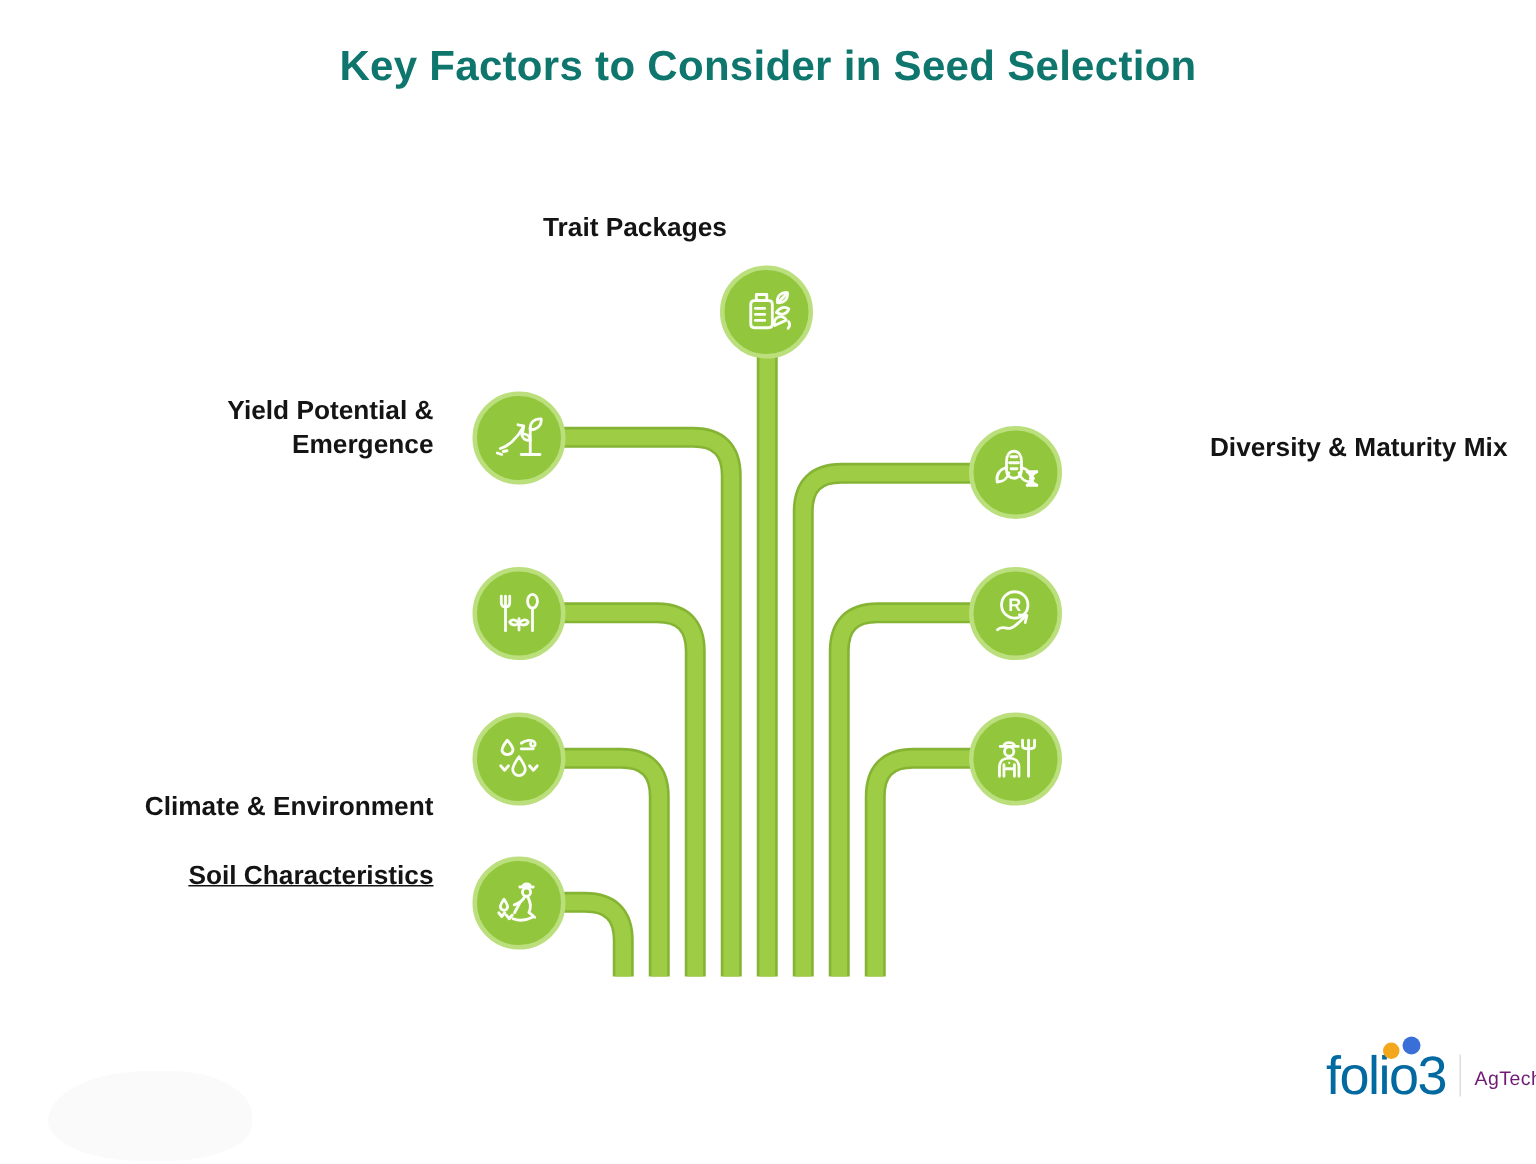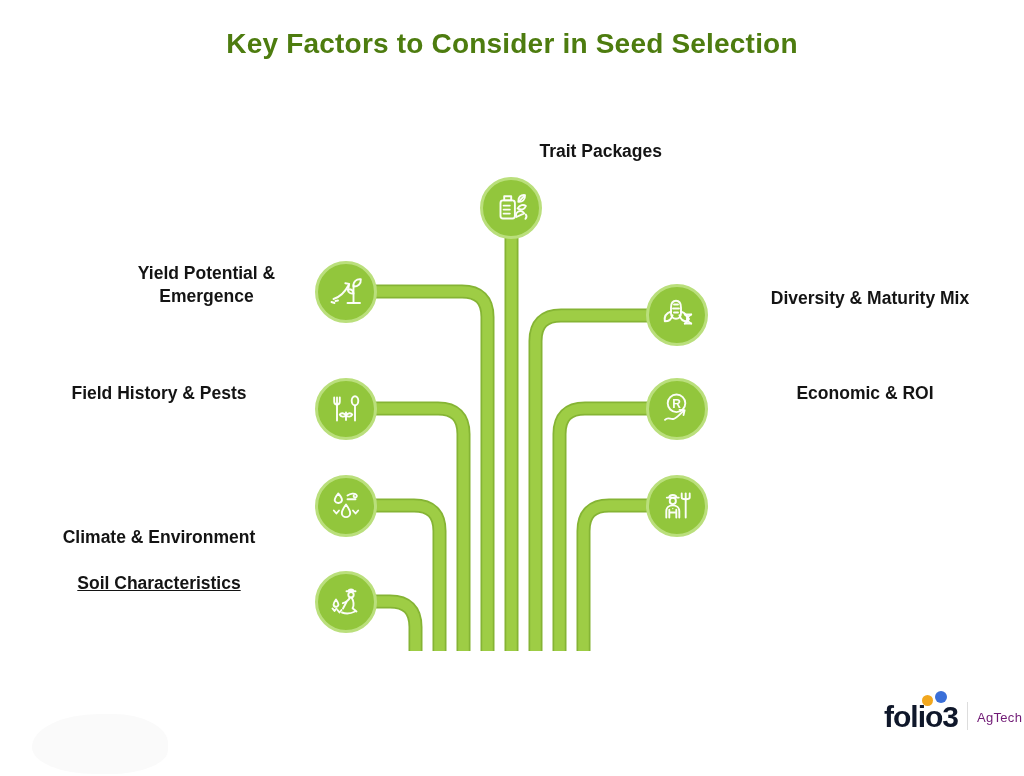--- a/index.html
+++ b/index.html
@@ -2,38 +2,38 @@
 <html><head>
 <meta charset="utf-8">
 <style>
   html,body{margin:0;padding:0;background:#ffffff;}
   .canvas{
     position:relative;width:1024px;height:776px;background:#ffffff;overflow:hidden;
     font-family:"Liberation Sans","DejaVu Sans",sans-serif;
   }
   .title{
     position:absolute;top:28px;left:0;width:100%;text-align:center;
-    font-size:28px;font-weight:700;color:#4d7c0f;letter-spacing:.2px;margin:0;
+    font-size:28px;font-weight:700;color:#0f766e;letter-spacing:.2px;margin:0;
   }
   .connectors{position:absolute;left:0;top:0;z-index:1;}
   .edge{fill:none;stroke:#85B434;stroke-width:14;stroke-linejoin:round;}
   .core{fill:none;stroke:#9ECD45;stroke-width:10.5;stroke-linejoin:round;}
   .node{
     position:absolute;width:56px;height:56px;border-radius:50%;
     background:#92C63C;border:3px solid #BADF7C;box-sizing:content-box;
     display:flex;align-items:center;justify-content:center;z-index:3;
   }
   .node svg{display:block;}
   .ico{fill:none;stroke:rgba(255,255,255,.96);stroke-width:1.9;stroke-linecap:round;stroke-linejoin:round;}
   .label{
     position:absolute;z-index:4;font-size:17.5px;font-weight:700;color:#141414;line-height:23px;
   }
-  .label-left{text-align:center;}
-  .label-right{text-align:center;}
-  .label-trait{left:362px;top:140px;width:300px;text-align:right;}
+  .label-left{text-align:right;}
+  .label-right{text-align:right;}
+  .label-trait{left:362px;top:140px;width:300px;text-align:left;}
   .label-yield{right:735px;top:262px;width:165px;}
   .label-field{right:735px;top:382px;width:260px;}
   .label-climate{right:735px;top:478px;width:260px;margin-top:48px;}
   .label-soil{right:735px;top:572px;width:260px;text-decoration:underline;}
   .label-diversity{left:735px;top:287px;width:270px;}
   .label-economic{left:735px;top:382px;width:260px;}
   .label-expert{left:735px;top:478px;width:260px;}
   .node-trait{left:480px;top:177px;}
   .node-yield{left:315px;top:261px;}
   .node-field{left:315px;top:378px;}
@@ -44,21 +44,21 @@
   .node-expert{left:646px;top:475px;}
   .blob{
     position:absolute;left:32px;top:714px;width:136px;height:60px;background:#FAFAFA;
     border-radius:55% 45% 48% 52% / 62% 55% 45% 50%;z-index:0;
   }
   .logo{
     position:absolute;left:884px;top:694px;display:flex;align-items:center;z-index:4;
   }
   .brand-wrap{position:relative;padding-top:8px;}
   .brand-text{
-    font-size:30px;font-weight:700;color:#0f172a;letter-spacing:-1px;line-height:30px;
+    font-size:36px;font-weight:400;color:#0369a1;letter-spacing:-1px;line-height:30px;
   }
   .dot{position:absolute;border-radius:50%;}
   .dot-yellow{width:11px;height:11px;background:#F2A71D;left:38px;top:1px;}
   .dot-blue{width:12px;height:12px;background:#3A6FD8;left:51px;top:-3px;}
   .logo-divider{width:1px;height:28px;background:#DDDDDD;margin:6px 9px 0 9px;}
   .logo-suffix{font-size:13px;font-weight:400;color:#701a75;letter-spacing:.3px;padding-top:8px;}
 </style>
 </head>
 <body>
 
@@ -86,25 +86,23 @@
       <path class="core" d="M350 505.5 L414 505.5 Q439.5 505.5 439.5 531 L439.5 651"></path>
       <path class="core" d="M350 601.5 L390 601.5 Q415.5 601.5 415.5 627 L415.5 651"></path>
       <path class="core" d="M673 315.5 L561 315.5 Q535.5 315.5 535.5 341 L535.5 651"></path>
       <path class="core" d="M673 408.5 L585 408.5 Q559.5 408.5 559.5 434 L559.5 651"></path>
       <path class="core" d="M673 505.5 L609 505.5 Q583.5 505.5 583.5 531 L583.5 651"></path>
     </g>
   </svg>
 
   <div class="label label-trait">Trait Packages</div>
   <div class="label label-left label-yield">Yield Potential &amp; Emergence</div>
-  <div class="label label-left label-field">Field History &amp; Pests</div>
   <div class="label label-left label-climate">Climate &amp; Environment</div>
   <div class="label label-left label-soil">Soil Characteristics</div>
   <div class="label label-right label-diversity">Diversity &amp; Maturity Mix</div>
-  <div class="label label-right label-economic">Economic &amp; ROI</div>
 
   <div class="node node-trait">
     <span>
       <svg width="40" height="40" viewBox="0 0 40 40" class="ico">
         <path d="M13.2 8.3 H20.2 V12.4 H13.2 Z"></path>
         <path d="M12 12.4 H21.4 C22.9 12.4 23.9 13.4 23.9 14.9 V28 C23.9 29.5 22.9 30.5 21.4 30.5 H12 C10.5 30.5 9.5 29.5 9.5 28 V14.9 C9.5 13.4 10.5 12.4 12 12.4 Z"></path>
         <path d="M12.6 17.6 H18.8 M12.6 21.6 H18.8 M12.6 25.6 H18.8"></path>
         <path d="M27.3 13.8 C26.8 9.2 29.9 6.6 34 7.1 C34.4 11.7 31.4 14.3 27.3 13.8 Z"></path>
         <path d="M28.4 13 L32.6 8.6"></path>
         <path d="M26.6 20.4 C28.8 16.8 32.4 16.1 34.9 18 C33.6 21.5 30.2 22.5 26.6 20.4 Z"></path>

